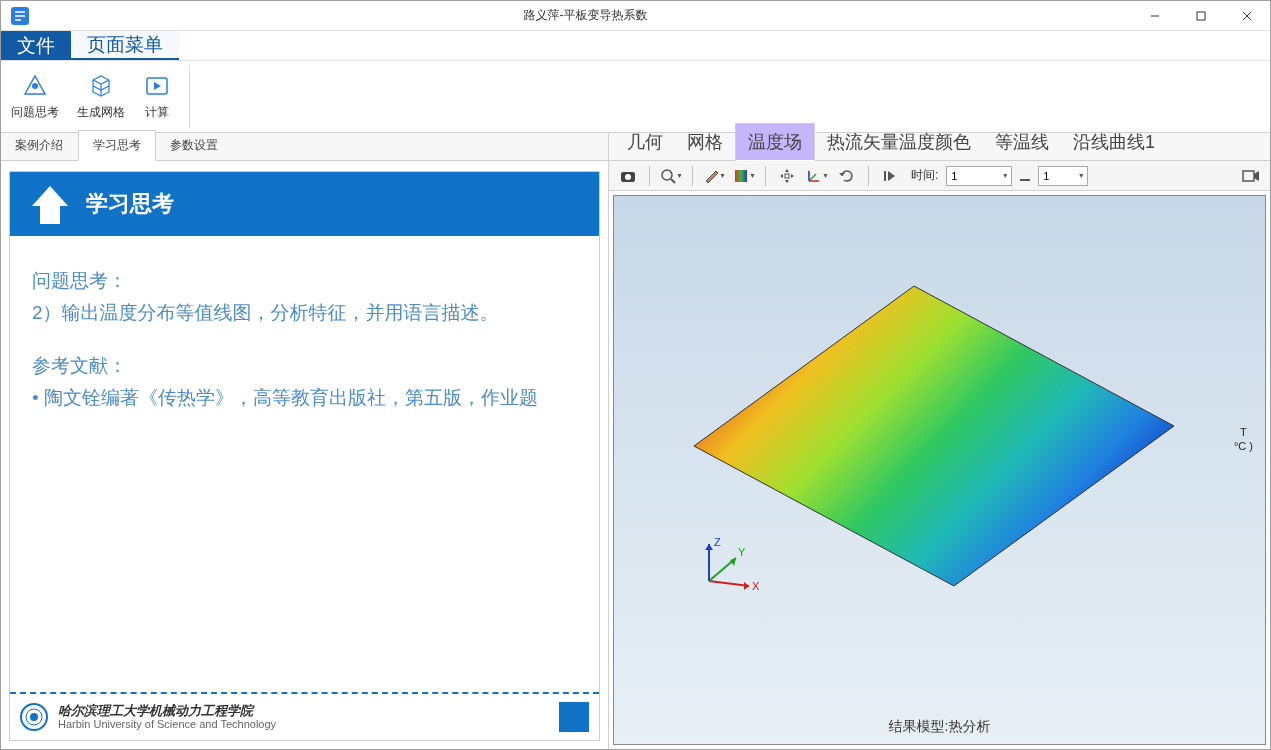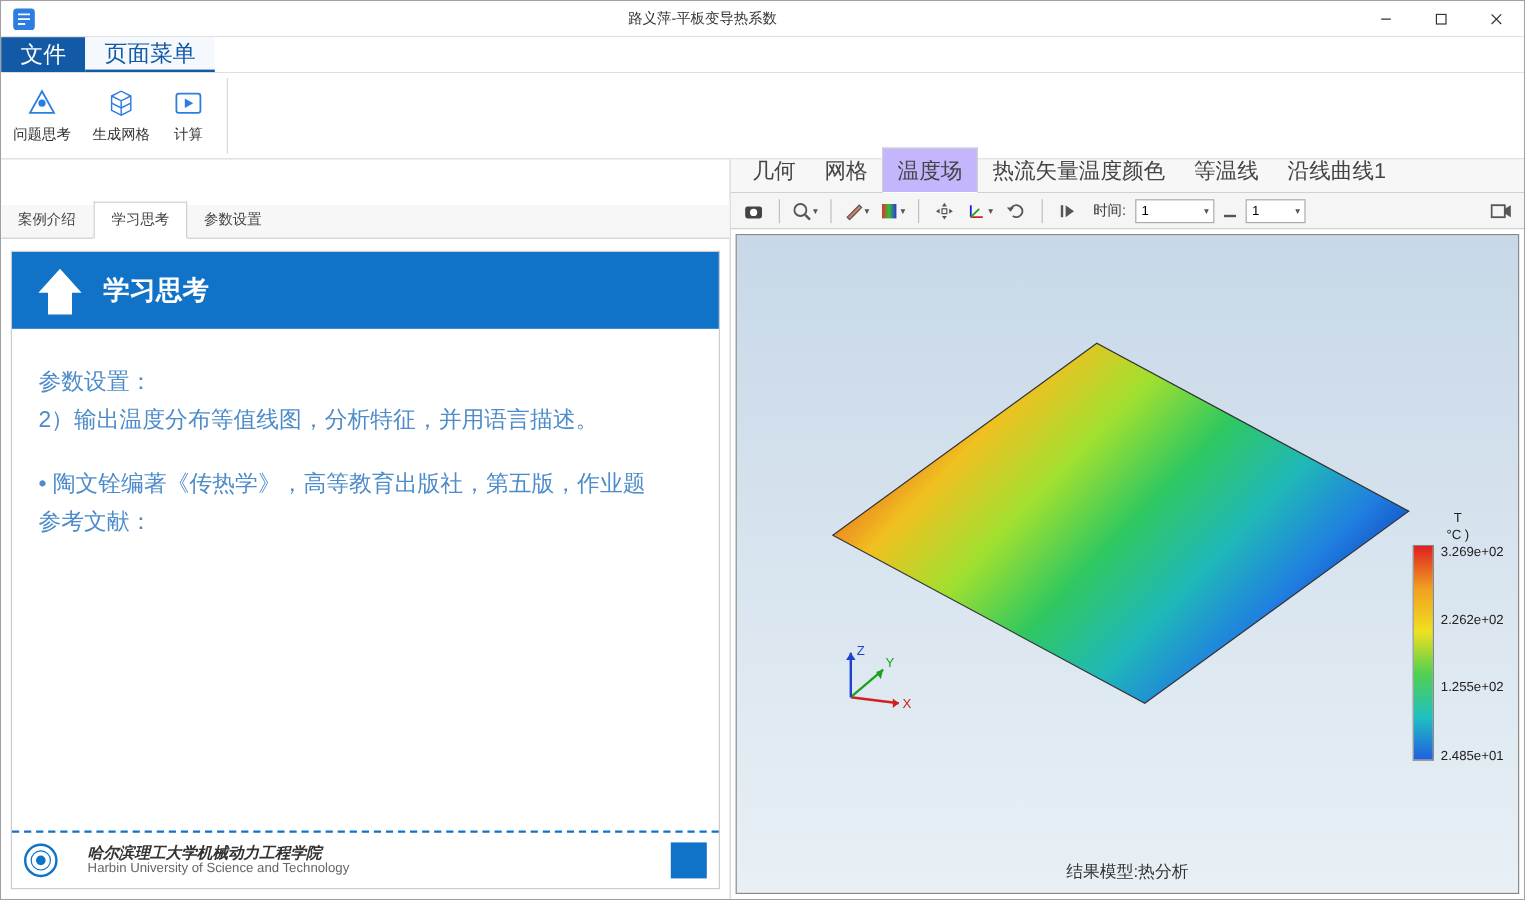--- a/index.html
+++ b/index.html
@@ -19,32 +19,32 @@
 
 .ribbon { height:72px; background:#fff; border-bottom:1px solid #d0d0d0; display:flex; align-items:center; padding:4px 10px; gap:18px; }
 .ribbon-group { display:flex; gap:18px; border-right:1px solid #d8d8d8; padding-right:18px; height:100%; align-items:center; }
 .ribbon-btn { display:flex; flex-direction:column; align-items:center; gap:4px; font-size:12px; color:#333; cursor:default; }
 .ribbon-icon { width:28px; height:28px; display:flex; align-items:center; justify-content:center; }
 
 .content { flex:1; display:flex; background:#fff; }
 .left { width:608px; display:flex; flex-direction:column; border-right:1px solid #d0d0d0; }
 .right { flex:1; display:flex; flex-direction:column; }
 
-.tabrow { height:28px; display:flex; align-items:end; border-bottom:1px solid #d0d0d0; background:#f7f7f7; font-size:12px;margin-top:38px; }
+.tabrow { height:28px; display:flex; align-items:end; border-bottom:1px solid #d0d0d0; background:#f7f7f7; font-size:12px; }
 .tab { padding:6px 14px; color:#444; border-right:1px solid transparent; }
 .tab.active { background:#fff; border:1px solid #d0d0d0; border-bottom:1px solid #fff; margin-bottom:-1px; }
 
 .slide-wrap { flex:1; padding:10px 8px 8px 8px; display:flex; flex-direction:column; }
 .slide { flex:1; border:1px solid #ccc; display:flex; flex-direction:column; background:#fff; }
 .slide-header { height:64px; background:#1173c7; display:flex; align-items:center; padding-left:18px; gap:14px; }
 .slide-header-icon { width:44px; height:44px; }
 .slide-header-title { color:#fff; font-size:22px; font-weight:bold; }
 .slide-body { flex:1; padding:30px 22px; font-size:19px; line-height:1.6; color:#4d8cc9; }
 .slide-body p { margin-bottom:2px; }
-.slide-footer { height:48px; border-top:2px dashed #1173c7; display:flex; align-items:center; padding:0 10px; gap:25px; }
+.slide-footer { height:48px; border-top:2px dashed #1173c7; display:flex; align-items:center; padding:0 10px; gap:10px; }
 .slide-footer-logo { width:28px; height:28px; border-radius:50%; border:2px solid #1173c7; display:flex; align-items:center; justify-content:center; color:#1173c7; font-size:10px; }
 .slide-footer-text { flex:1; font-size:13px; color:#333; line-height:1.2; }
 .slide-footer-text .cn { font-style:italic; font-weight:bold; }
 .slide-footer-text .en { font-size:11px; color:#666; }
 .slide-footer-sq { width:30px; height:30px; background:#1173c7; }
 
 .viewer-tabs { height:28px; display:flex; align-items:end; border-bottom:1px solid #d0d0d0; background:#f7f7f7; font-size:18px; padding-left:6px; gap:0;text-align:right; }
 .vtab { padding:6px 12px; color:#444; }
 .vtab.active { background:#c4b5fd; border:1px solid #d0d0d0; border-bottom:1px solid #fff; margin-bottom:-1px; }
 
@@ -150,25 +150,25 @@
         <div class="slide">
           <div class="slide-header">
             <span class="slide-header-icon">
               <svg width="44" height="44">
                   <polygon points="22,4 40,24 32,24 32,42 12,42 12,24 4,24" fill="#fff"></polygon>
                 </svg>
             </span>
             <span class="slide-header-title">学习思考</span>
           </div>
           <div class="slide-body">
-            <p>参数设置：</p>
+            <p>问题思考：</p>
             <p>2）输出温度分布等值线图，分析特征，并用语言描述。</p>
             <p style="height:18px"></p>
+            <p>参考文献：</p>
             <p>•  陶文铨编著《传热学》，高等教育出版社，第五版，作业题</p>
-            <p>参考文献：</p>
           </div>
           <div class="slide-footer">
             <div class="slide-footer-logo">
               <svg width="20" height="20">
                   <circle cx="10" cy="10" r="8" fill="none" stroke="#1173c7" stroke-width="1"></circle>
                   <circle cx="10" cy="10" r="4" fill="#1173c7"></circle>
                 </svg>
             </div>
             <div class="slide-footer-text">
               <div class="cn">哈尔滨理工大学机械动力工程学院</div>
@@ -303,28 +303,19 @@
               <polygon points="42,22 36,24 40,30" fill="#20a020"></polygon>
             <text x="44" y="20" font-size="11" fill="#20a020">Y</text>
             <line x1="15" y1="45" x2="15" y2="8" stroke="#2040d0" stroke-width="2"></line>
               <polygon points="15,8 11,14 19,14" fill="#2040d0"></polygon>
             <text x="20" y="10" font-size="11" fill="#2040d0">Z</text>
           </svg>
         </div>
         <div class="legend">
           <div class="legend-title">T</div>
           <div class="legend-title">°C )</div>
-          <div style="overflow:hidden">
-            <div class="legend-bar"></div>
-            <div class="legend-ticks">
-              <span>3.269e+02</span>
-              <span>2.262e+02</span>
-              <span>1.255e+02</span>
-              <span>2.485e+01</span>
-            </div>
-          </div>
         </div>
         <div class="result-caption">结果模型:热分析</div>
       </div>
     </div>
 
   </div>
 </div>
 
 </body></html>

